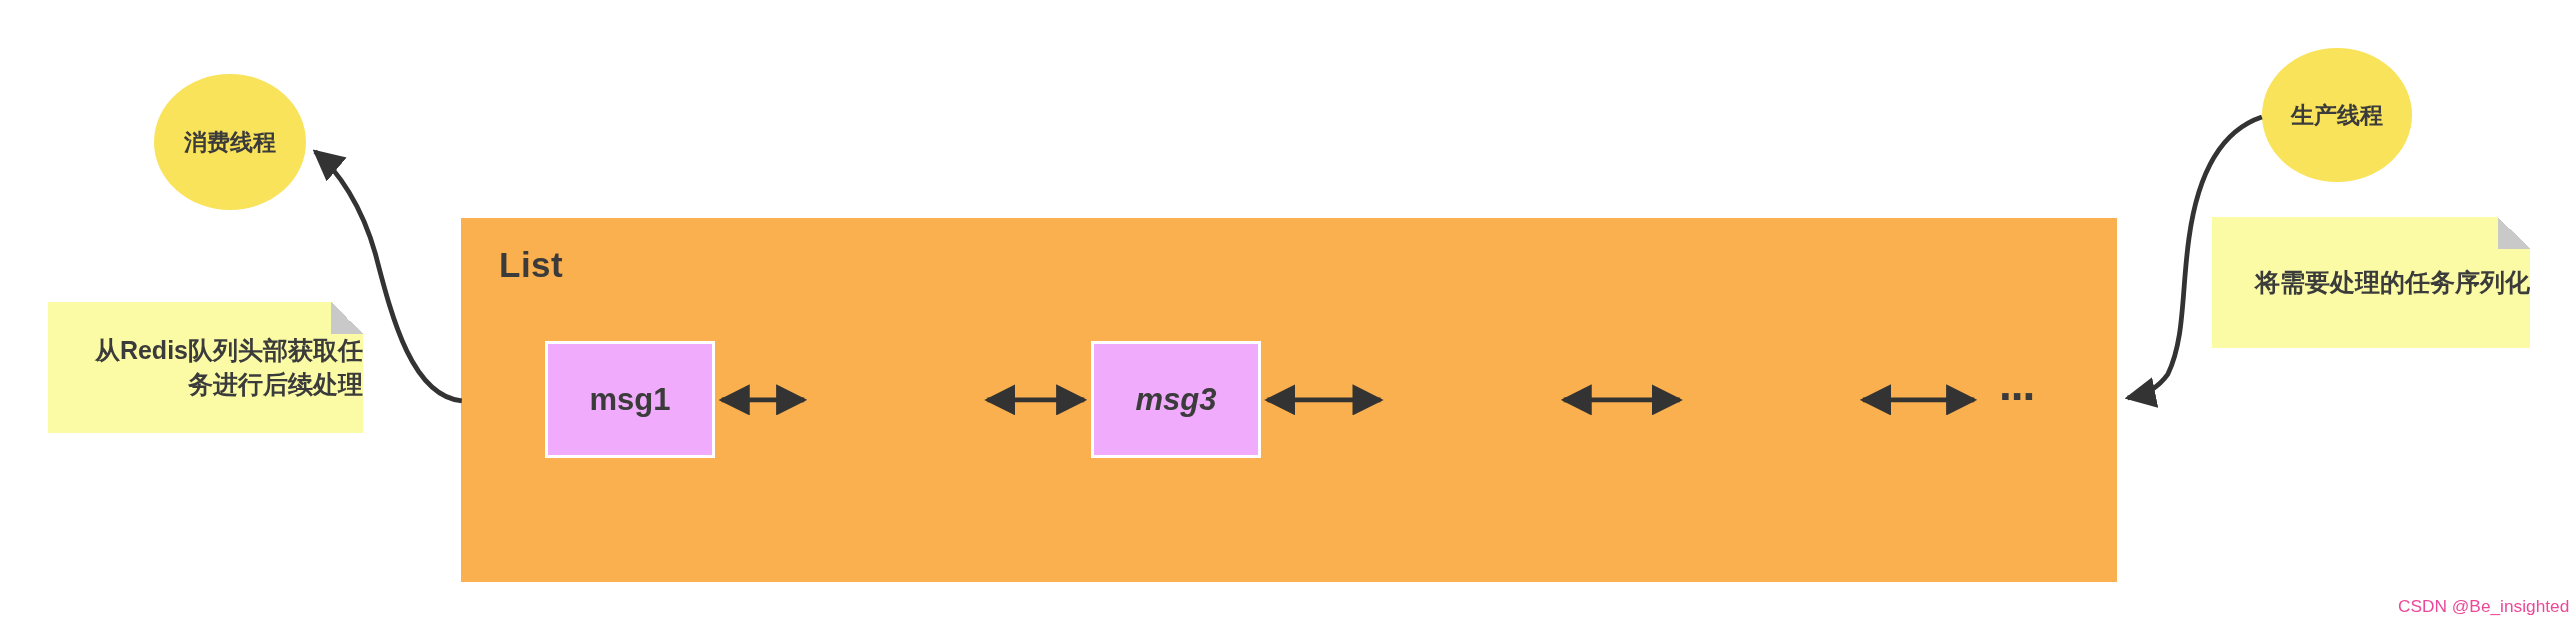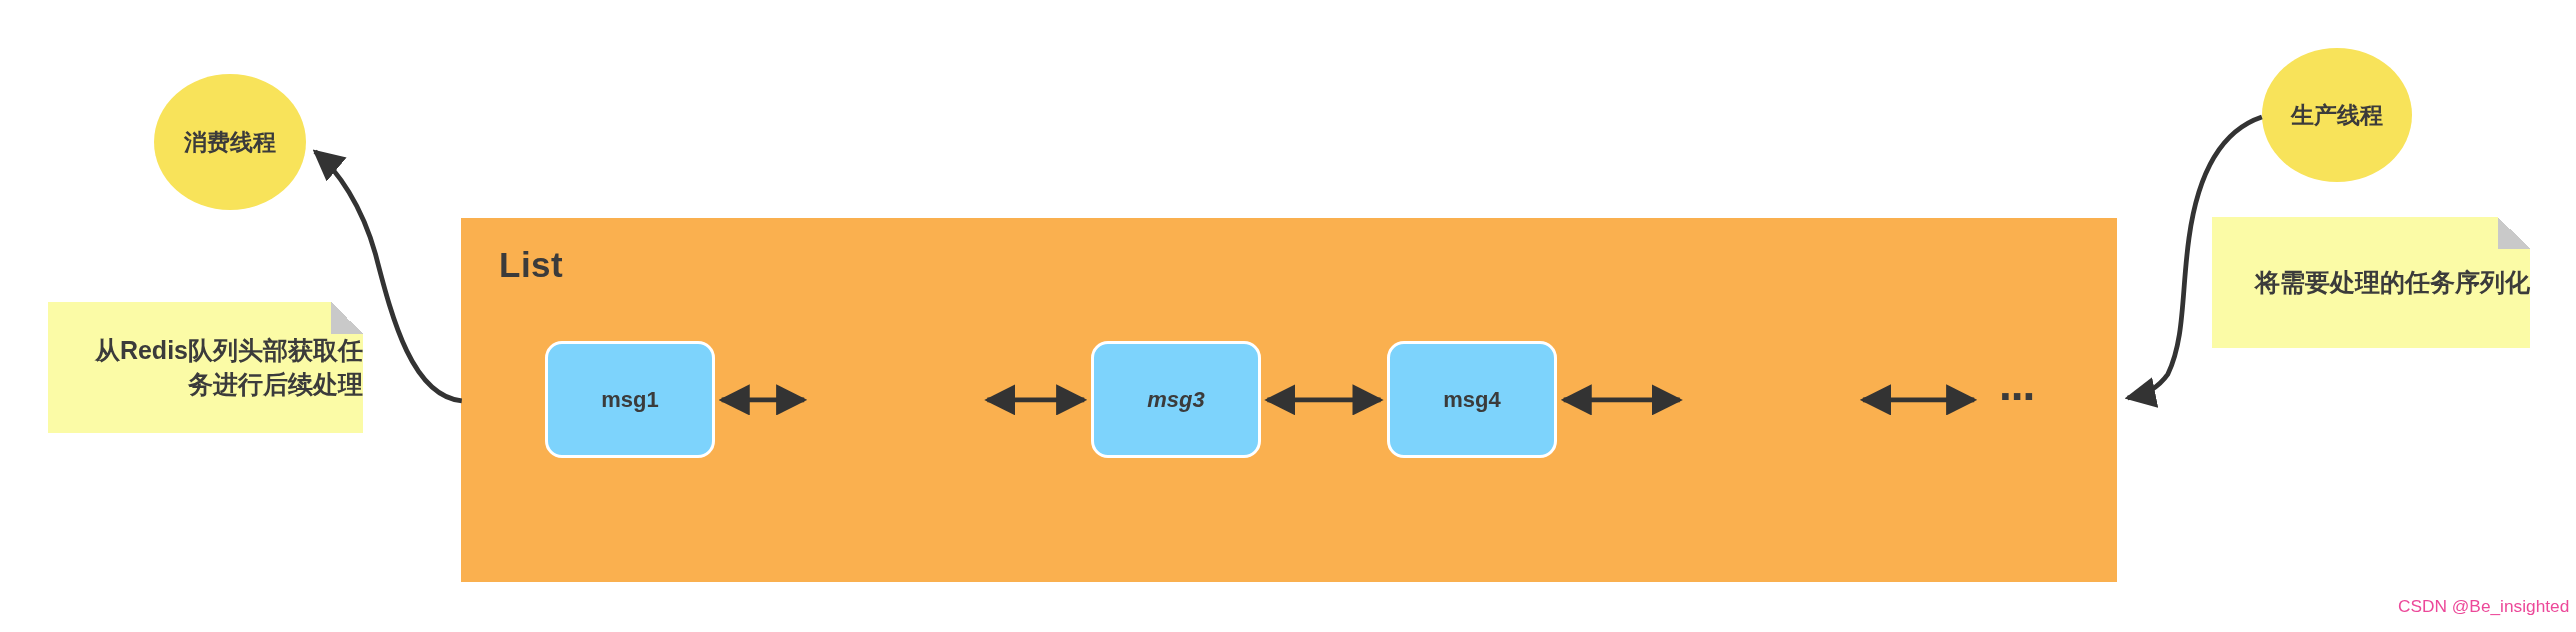--- a/index.html
+++ b/index.html
@@ -43,24 +43,24 @@
     background:#FAB04F;
   }
   .list-label{
     position:absolute;left:499px;top:233px;
     font-weight:bold;font-size:35px;color:#3B3B3B;letter-spacing:0.5px;margin-top:12px;
   }
   
   .msg{
     position:absolute;top:341px;width:170px;height:117px;
     box-sizing:border-box;
-    background:#7dd3fc;
-    border:3.8px solid #ffffff;border-radius:17px;
+    background:#f0abfc;
+    border:3.8px solid #ffffff;border-radius:0;
     display:flex;align-items:center;justify-content:center;
-    font-weight:bold;font-size:22px;color:#3B3B3B;
+    font-weight:bold;font-size:31px;color:#3B3B3B;
   }
   .msg-1{left:545px;} .msg-2{left:811px;} .msg-3{left:1091px;font-style:italic;}
   .msg-4{left:1387px;} .msg-5{left:1687px;}
   .dots{
     position:absolute;left:1999px;top:357px;
     font-weight:bold;font-size:46px;letter-spacing:-1px;color:#3B3B3B;
   }
   .connector-layer{position:absolute;left:0;top:0;pointer-events:none;}
   .watermark{
     position:absolute;right:6.7px;top:596px;
@@ -70,21 +70,20 @@
 </head>
 <body>
 
 <div class="canvas">
 
   <div class="list-box"></div>
   <div class="list-label">List</div>
 
   <div class="msg msg-1">msg1</div>
   <div class="msg msg-3">msg3</div>
-  <div class="msg msg-4">msg4</div>
   <div class="dots">...</div>
 
   <div class="thread-circle consumer-circle">
     <span>消费线程</span>
   </div>
 
   <div class="thread-circle producer-circle">
     <span>生产线程</span>
   </div>
 

